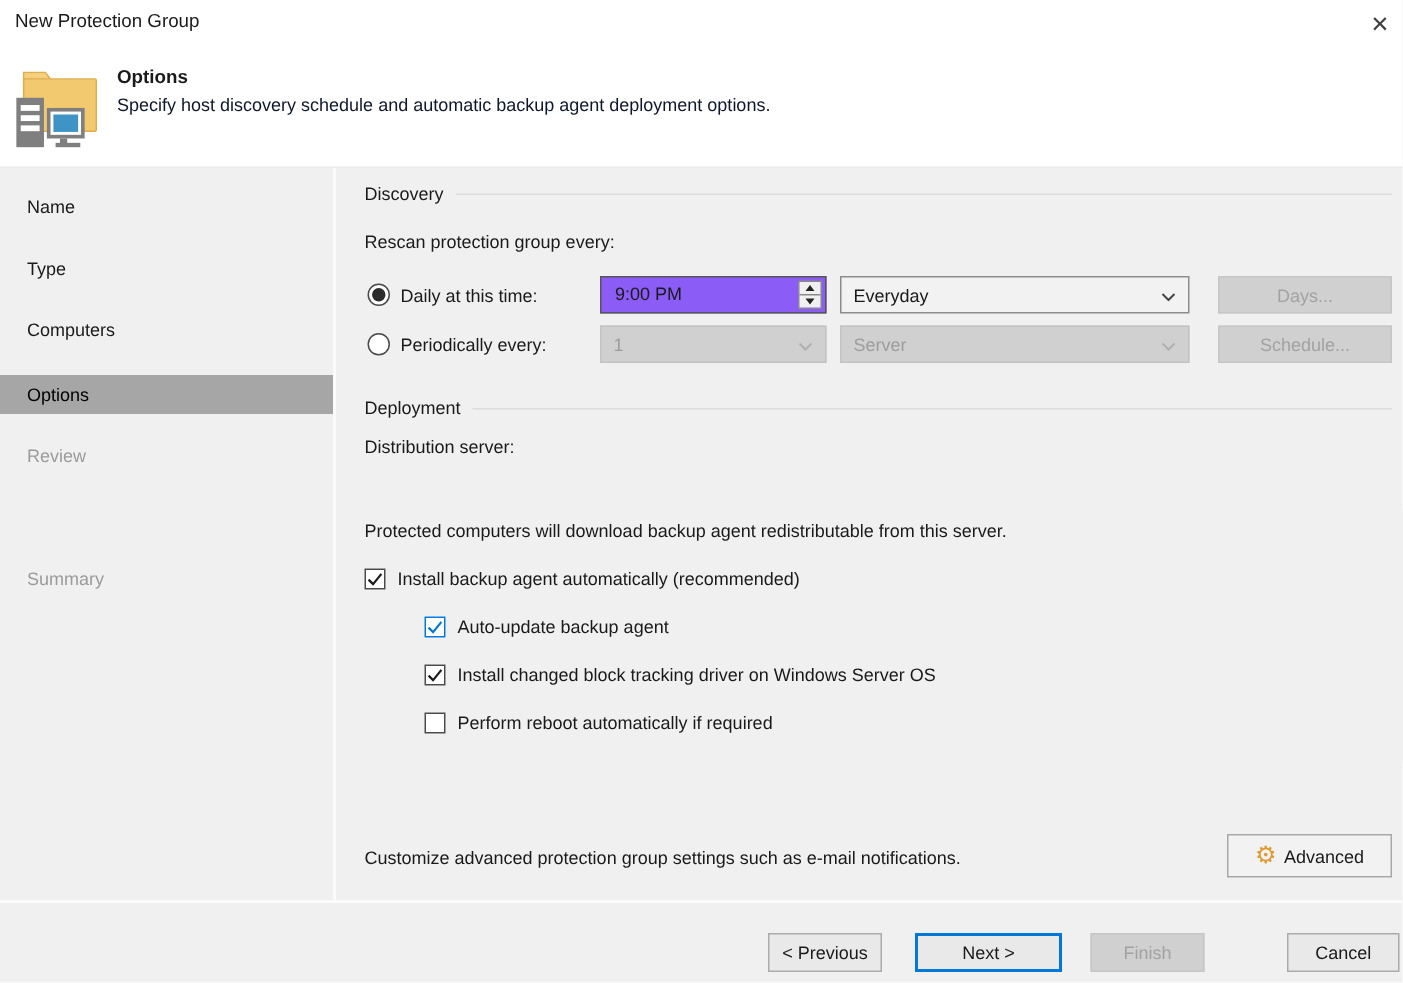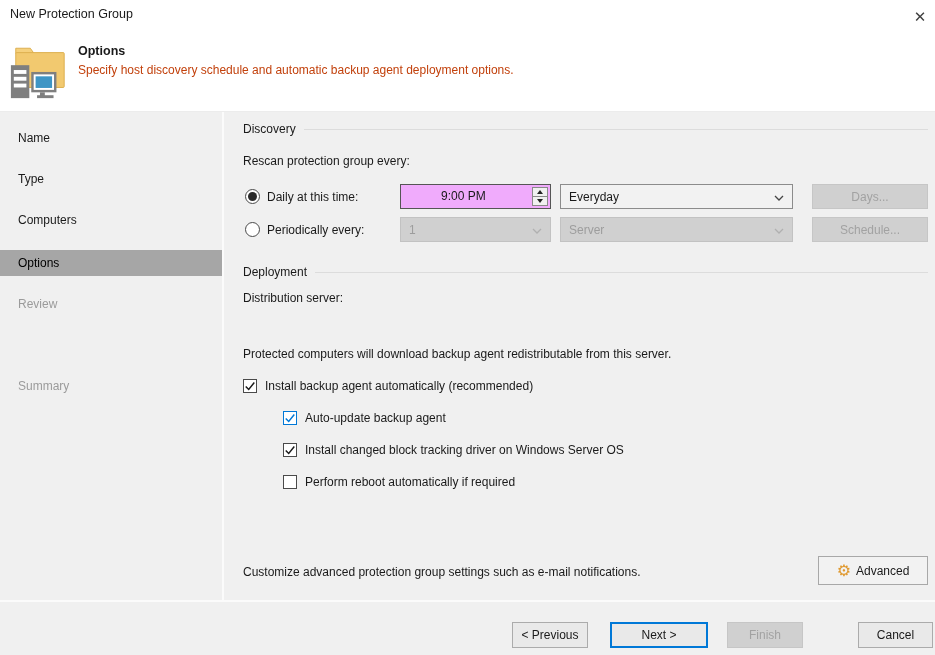--- a/index.html
+++ b/index.html
@@ -4,38 +4,38 @@
 <style>
   html,body{margin:0;padding:0;background:#ffffff;}
   .dialog{position:relative;width:935px;height:655px;background:#f0f0f0;
     font-family:"Liberation Sans",sans-serif;font-size:12px;color:#1a1a1a;overflow:hidden;}
   
   .hdr{position:absolute;left:0;top:0;width:935px;height:112px;background:#ffffff;border-bottom:1px solid #ececec;box-sizing:border-box;}
   .win-title{position:absolute;left:10px;top:7px;font-size:12.5px;color:#1a1a1a;}
   .close-x{position:absolute;left:908px;top:5px;width:24px;height:24px;text-align:center;line-height:24px;font-size:15px;color:#404040;cursor:default;}
   .hdr-icon{position:absolute;left:8px;top:40px;}
   .hdr-title{position:absolute;left:78px;top:44px;font-weight:bold;font-size:12.5px;}
-  .hdr-desc{position:absolute;left:78px;top:63px;font-size:12px;color:#c2410c;}
+  .hdr-desc{position:absolute;left:78px;top:63px;font-size:12px;color:#0f172a;}
   
   .vdiv{position:absolute;left:222px;top:112px;width:2px;height:489px;background:#fbfbfb;}
   .fdiv{position:absolute;left:0;top:600px;width:935px;height:2px;background:#fbfbfb;}
   
   .side-item{position:absolute;left:0;width:222px;height:26px;line-height:26px;padding-left:18px;box-sizing:border-box;}
   .side-item.current{background:#a6a6a6;color:#000;}
   .side-item.pending{color:#9b9b9b;}
   
   .section{position:absolute;left:243px;width:685px;display:flex;align-items:center;gap:8px;}
   .section .rule{flex:1;height:1px;background:#dcdcdc;}
   .lbl{position:absolute;white-space:nowrap;}
   
   .radio-row{position:absolute;display:flex;align-items:center;gap:7px;height:25px;}
   .radio{width:13px;height:13px;border:1px solid #4a4a4a;border-radius:50%;background:#fff;position:relative;flex:0 0 auto;}
   .radio.sel::after{content:"";position:absolute;inset:2px;background:#2b2b2b;border-radius:50%;}
   
-  .timebox{position:absolute;box-sizing:border-box;background:#f0abfc;border:1px solid #555;display:flex;padding-left:31px;}
+  .timebox{position:absolute;box-sizing:border-box;background:#8b5cf6;border:1px solid #555;display:flex;}
   .time-text{flex:1;padding:4px 0 0 9px;}
   .spinner{width:16px;margin:2px;border:1px solid #8a8a8a;display:flex;flex-direction:column;box-sizing:border-box;}
   .spin{flex:1;display:flex;align-items:center;justify-content:center;background:#f0f0f0;}
   .spin + .spin{border-top:1px solid #8a8a8a;}
   .tri-up{width:0;height:0;border-left:3px solid transparent;border-right:3px solid transparent;border-bottom:4px solid #222;}
   .tri-down{width:0;height:0;border-left:3px solid transparent;border-right:3px solid transparent;border-top:4px solid #222;}
   
   .combo{position:absolute;box-sizing:border-box;height:25px;background:#f2f2f2;border:1px solid #8c8c8c;display:flex;align-items:center;padding:0 8px;}
   .combo .txt{flex:1;white-space:nowrap;overflow:hidden;}
   .combo.disabled{background:#d0d0d0;border-color:#c2c2c2;color:#9d9d9d;}

